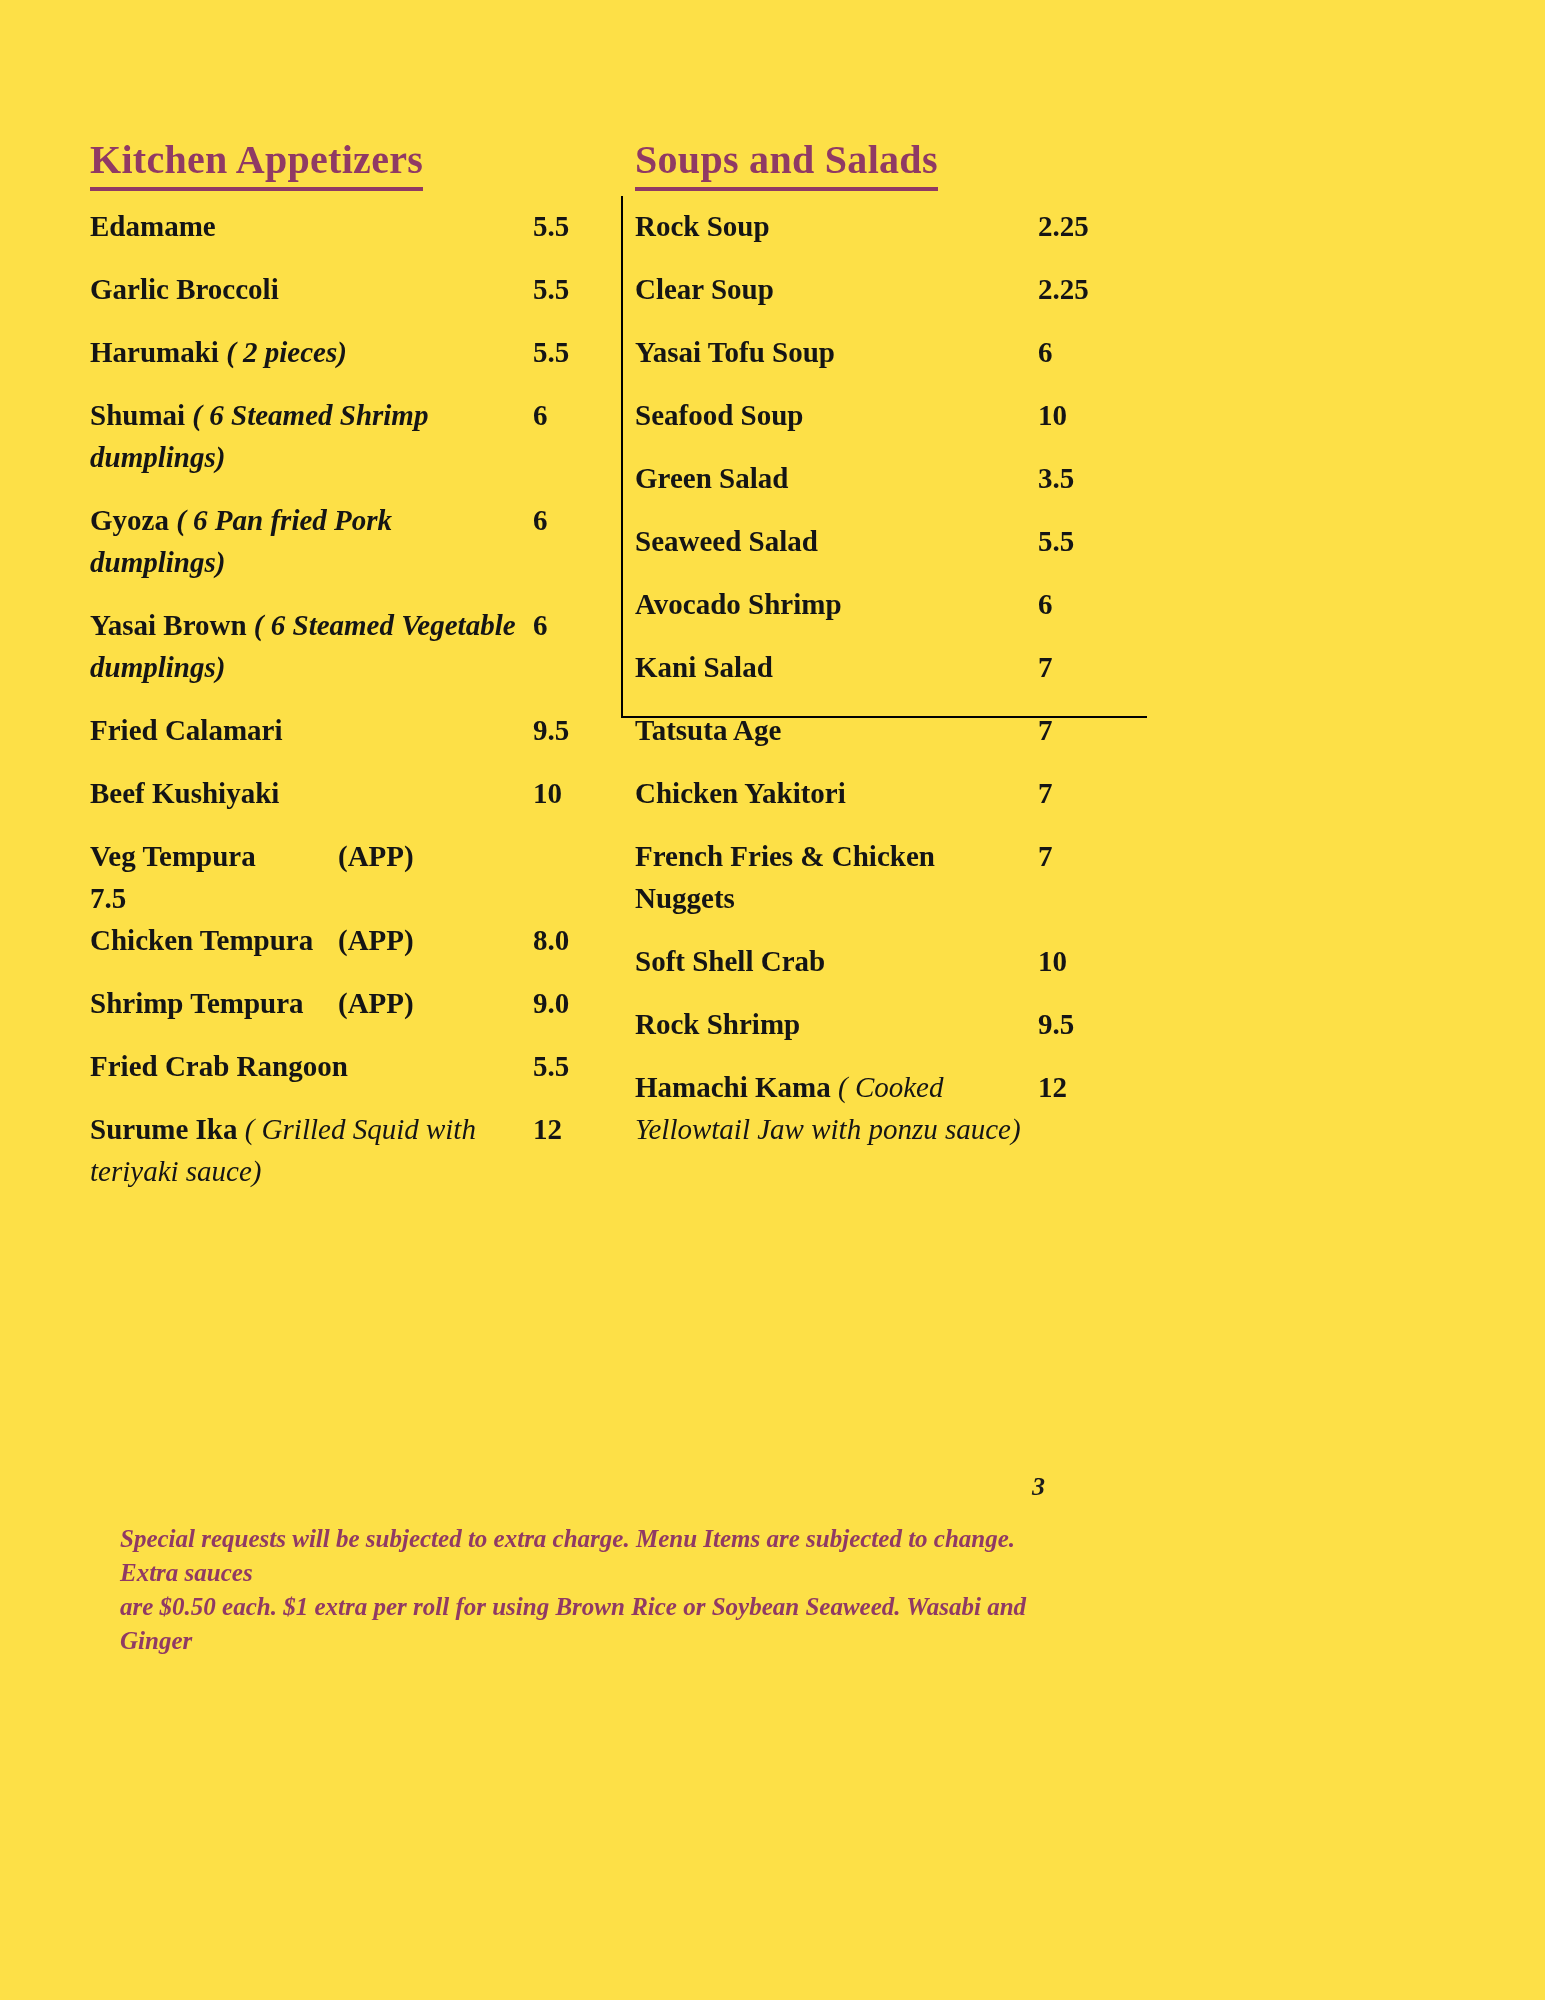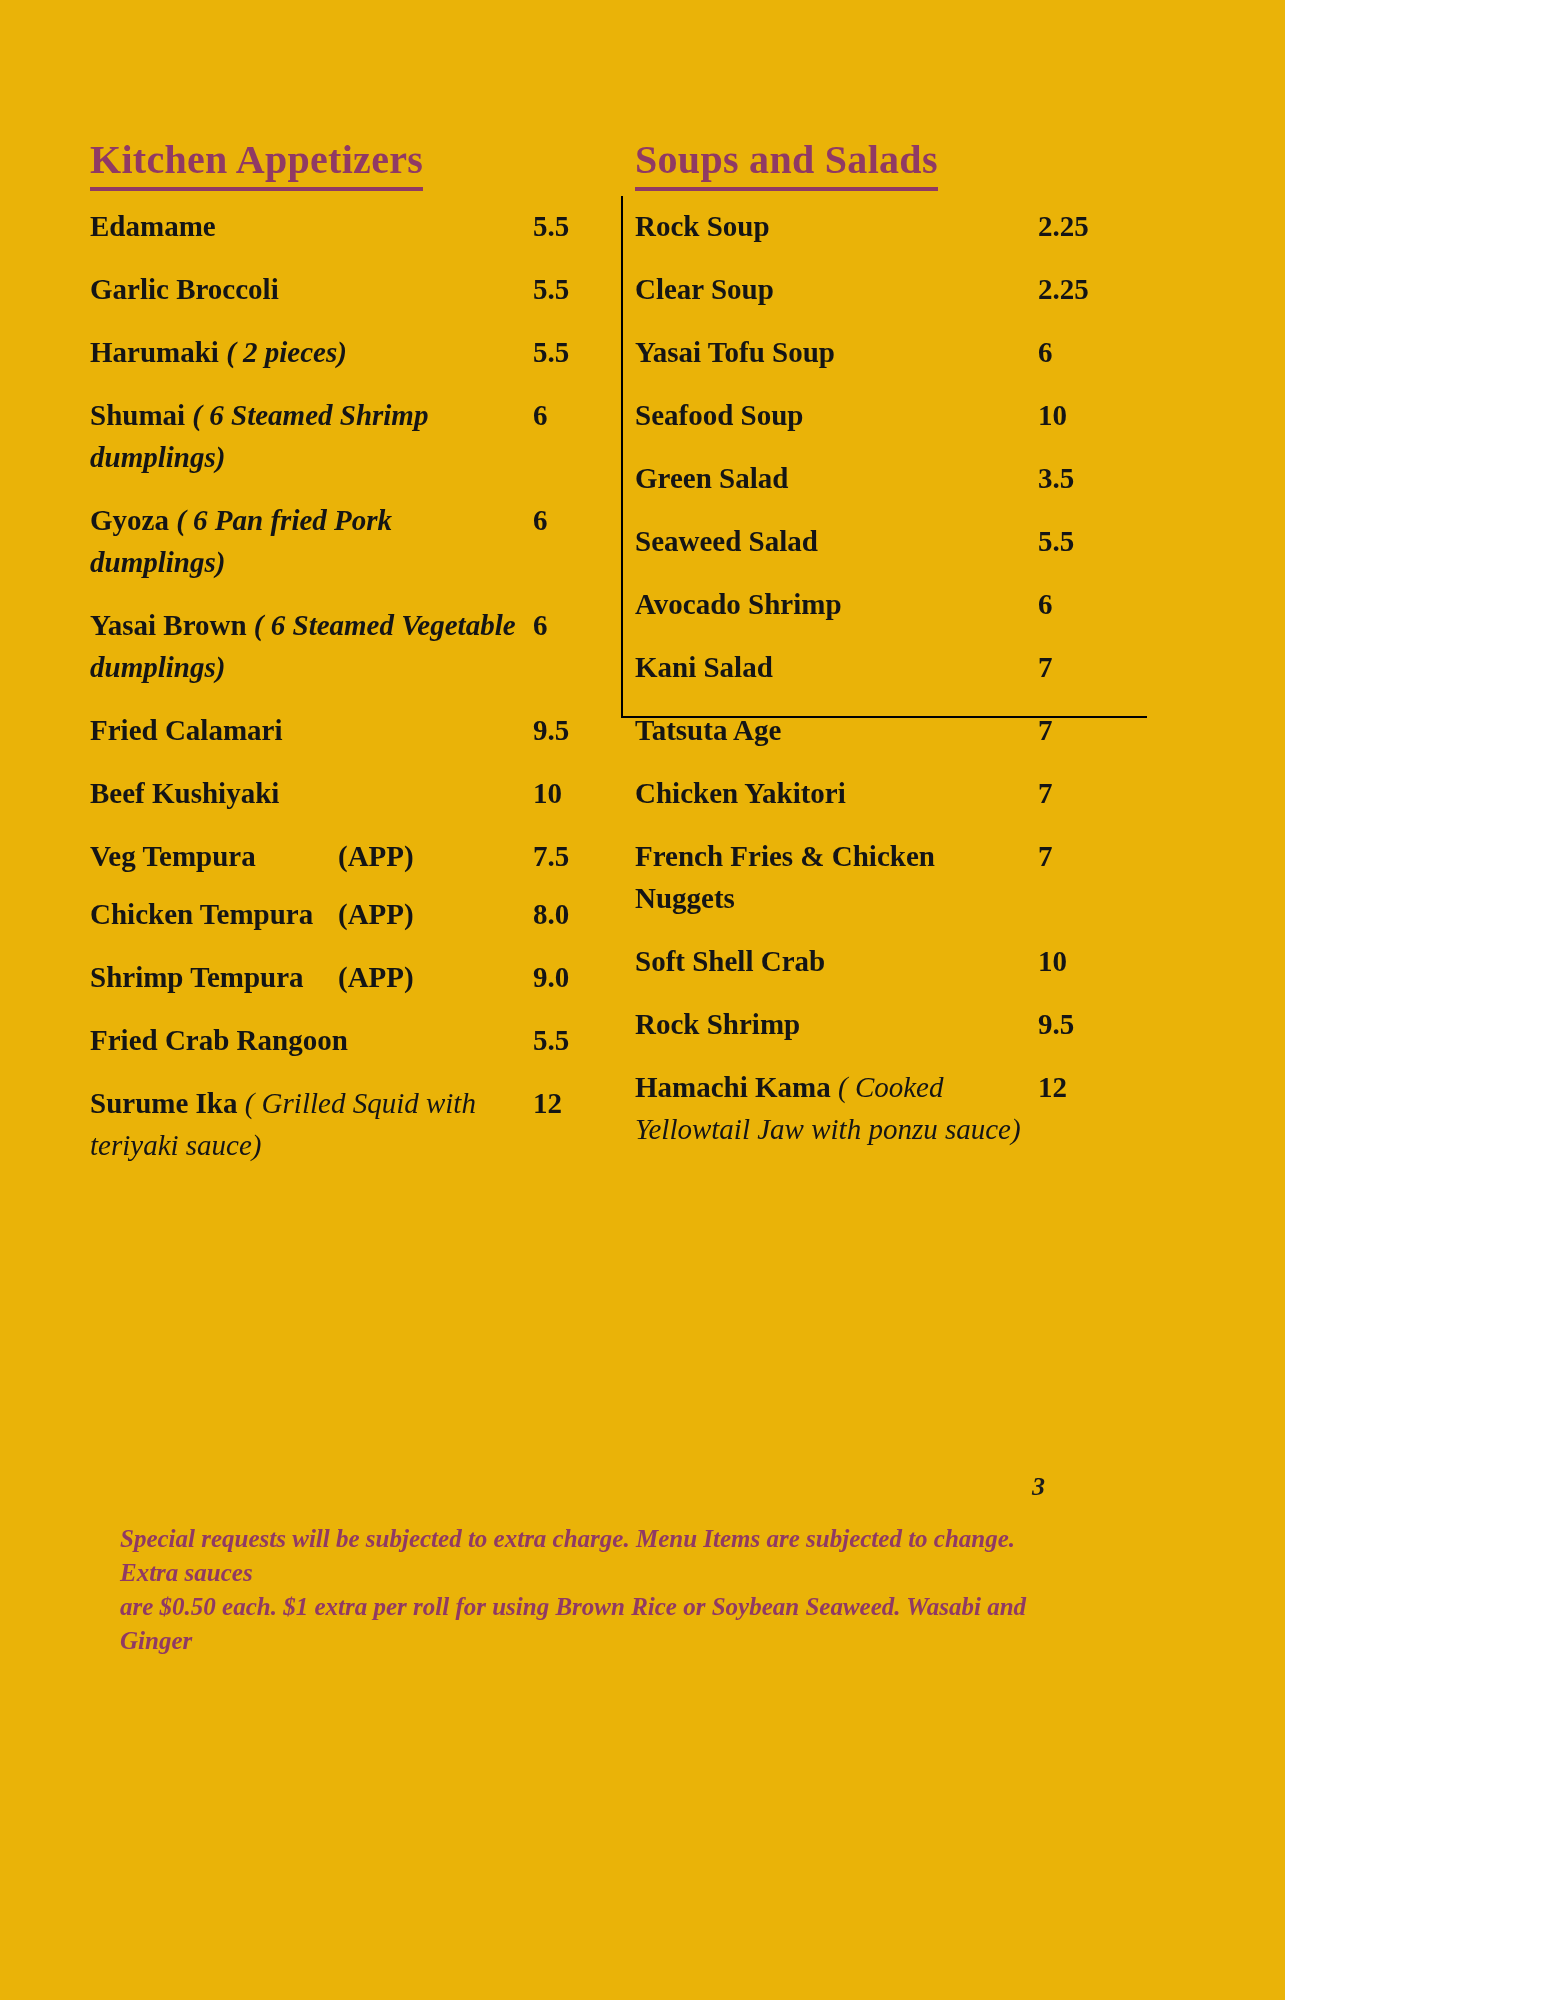--- a/index.html
+++ b/index.html
@@ -1,19 +1,19 @@
 <!DOCTYPE html>
 <html style="--accent: #903a64;"><head>
 <meta charset="utf-8">
 <style>
   * { margin:0; padding:0; box-sizing:border-box; }
   :root { --accent:#903a64; --ink:#151515; }
   html,body { background:#ffffff; }
   body { font-family:"Liberation Serif","DejaVu Serif",serif; color:var(--ink); }
-  .page { position:relative; width:1285px; height:2000px; background:#eab308; overflow:hidden; }
+  .page { position:relative; width:1545px; height:2000px; background:#fde047; overflow:hidden; }
 
   .col { position:absolute; top:138px; }
   .col-left { left:90px; width:495px; }
   .col-right { left:635px; width:515px; }
 
   .sec-title {
     display:inline-block;
     font-size:40px;
     font-weight:bold;
     color:var(--accent);
@@ -36,21 +36,21 @@
   }
   .col-left .nm { width:443px; padding-right:10px; position:relative; }
   .col-right .nm { width:403px; padding-right:10px; position:relative; }
   .pr { white-space:nowrap; }
 
   .d { font-style:italic;font-family:Liberation Serif, serif; }
   .d.lt { font-weight:normal; }
   .tag { position:absolute; left:248px; top:0;text-align:right; }
 
   .gap-before { margin-top:17px; }
-  .tight { margin-bottom:16px; }
+  .tight { margin-bottom:0;flex-direction:column; }
   .list2-start { margin-top:12px; }
 
   .vline { position:absolute; left:621px; top:196px; width:2px; height:522px; background:#000; }
   .hline { position:absolute; left:621px; top:716px; width:526px; height:2px; background:#000; }
 
   .footer {
     position:absolute;
     left:120px; top:1522px; width:950px;
     text-align:left;
     font-size:25px;

